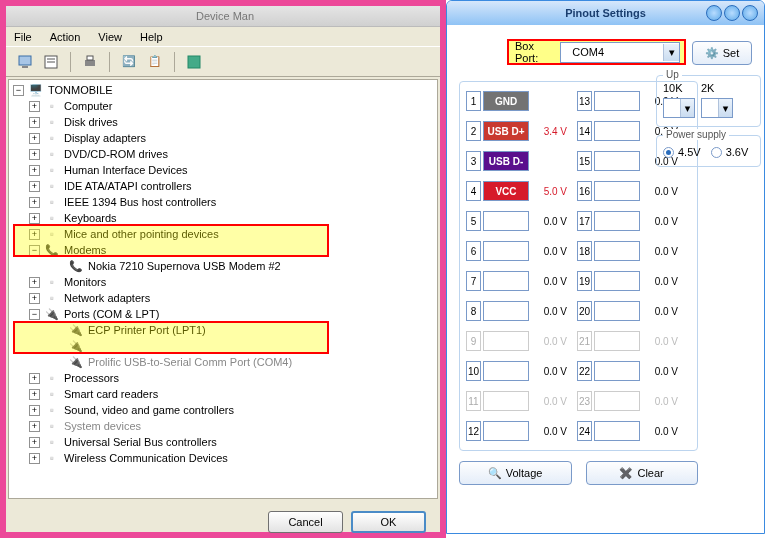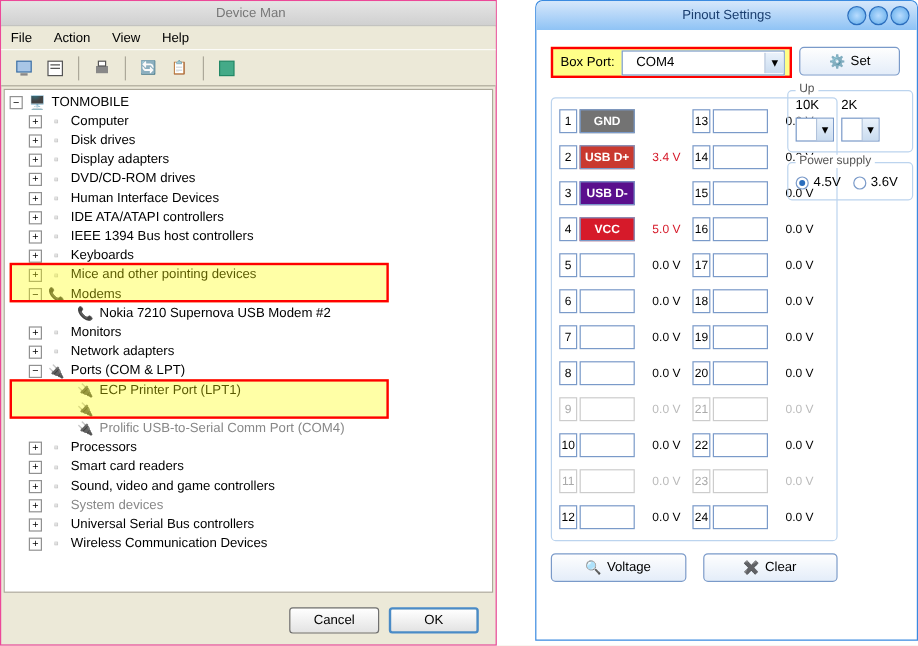--- a/index.html
+++ b/index.html
@@ -1,19 +1,19 @@
 <!DOCTYPE html>
 <html><head>
 <meta charset="utf-8">
 <style>
 * { box-sizing: border-box; margin: 0; padding: 0; font-family: Tahoma, sans-serif; font-size: 11px; }
 body { background: #fff; width: 765px; height: 538px; position: relative; overflow: hidden; }
 
 
-.dm-window { position: absolute; left: 0; top: 0; width: 414px; height: 538px; border: 1px solid #ec4899; background: #ece9d8; }
+.dm-window { position: absolute; left: 0; top: 0; width: 446px; height: 538px; border: 6px solid #ec4899; background: #ece9d8; }
 .dm-titlebar { height: 21px; background: linear-gradient(#e5e5e5,#d0d0d0); color: #888; display: flex; align-items: center; padding-left: 4px; border-bottom: 1px solid #bbb; }
 .dm-titlebar span { margin-left: auto; margin-right: auto; color: #777; }
 .dm-menubar { height: 20px; background: #ece9d8; display: flex; align-items: center; padding-left: 8px; gap: 18px; border-bottom: 1px solid #fff; }
 .dm-toolbar { height: 30px; background: #ece9d8; display: flex; align-items: center; padding-left: 8px; gap: 4px; border-bottom: 1px solid #aca899; }
 .tb-sep { width: 1px; height: 20px; background: #aca899; margin: 0 4px; }
 .tb-btn { width: 22px; height: 22px; display: flex; align-items: center; justify-content: center; border: 1px solid transparent; }
 .dm-tree { background: #fff; border: 1px solid #aca899; margin: 2px; height: 420px; overflow: hidden; padding: 2px; position: relative; }
 .tree-item { display: flex; align-items: center; height: 16px; white-space: nowrap; }
 .tree-item.lvl0 { padding-left: 2px; }
 .tree-item.lvl1 { padding-left: 18px; }
@@ -25,26 +25,26 @@
 .tree-label.gray { color: #888; }
 .hl-box1 { position: absolute; left: 4px; top: 144px; width: 316px; height: 33px; border: 2px solid #f00; background: rgba(255,255,0,0.35); pointer-events: none; }
 .hl-box2 { position: absolute; left: 4px; top: 241px; width: 316px; height: 33px; border: 2px solid #f00; background: rgba(255,255,0,0.35); pointer-events: none; }
 .dm-buttons { display: flex; justify-content: flex-end; gap: 8px; padding: 10px 14px; }
 .btn { min-width: 75px; height: 22px; border: 1px solid #707070; background: linear-gradient(#fff,#e3e3e3); border-radius: 3px; display: flex; align-items: center; justify-content: center; cursor: pointer; }
 .btn.primary { border: 2px solid #4a8bc7; padding: 0 6px; }
 
 
 .ps-window { position: absolute; left: 446px; top: 0; width: 319px; height: 534px; border: 1px solid #3a8ae0; border-radius: 6px 6px 0 0; background: #fff; }
 .ps-titlebar { height: 24px; background: linear-gradient(#d6e7fb,#8fc3f5); border-radius: 5px 5px 0 0; display: flex; align-items: center; padding: 0 6px; }
-.ps-title { font-weight: normal; color: #1a3e6f; margin: 0 auto; }
+.ps-title { font-weight: bold; color: #1a3e6f; margin: 0 auto; }
 .win-btns { display: flex; gap: 2px; }
 .wb { width: 16px; height: 16px; border: 1px solid #2a6dbd; border-radius: 50%; background: radial-gradient(#b8dcff,#5da9e8); }
 .ps-body { padding: 14px 12px; }
 
-.port-row { display: flex; align-items: flex-start; gap: 6px; margin-bottom: 16px; }
+.port-row { display: flex; align-items: flex-end; gap: 6px; margin-bottom: 16px; margin-left: 48px; }
 .port-label-wrap { border: 2px solid #f00; background: #ffff88; display: flex; align-items: center; height: 26px; padding: 0 4px 0 6px; }
 .port-label { color: #000; margin-right: 6px; }
 .port-select { width: 136px; height: 21px; border: 1px solid #7a9ac9; background: #fff; display: flex; align-items: center; padding-left: 11px; }
 .port-select-btn { width: 16px; height: 17px; margin-left: auto; border-left: 1px solid #b0c2db; background: linear-gradient(#eaf2fb,#cadcf0); display: flex; align-items: center; justify-content: center; }
 .set-btn { width: 84px; height: 24px; border: 1px solid #7a9ac9; border-radius: 4px; background: linear-gradient(#fefefe,#e4edf9); display: flex; align-items: center; justify-content: center; gap: 4px; cursor: pointer; }
 
 .pin-area { border: 1px solid #bcd4ee; border-radius: 4px; padding: 8px 6px; display: flex; gap: 10px; float: left; width: 239px; }
 .pin-col { display: flex; flex-direction: column; gap: 8px; }
 .pin-row { display: flex; align-items: center; height: 22px; }
 .pin-num { width: 15px; height: 20px; border: 1px solid #7a9ac9; background: #fff; display: flex; align-items: center; justify-content: center; font-size: 10px; }

